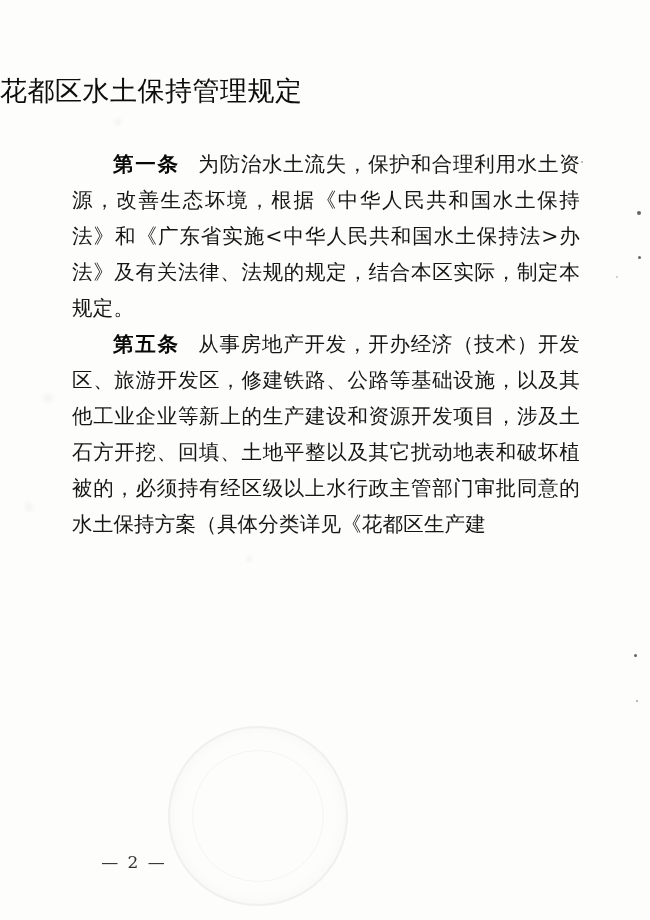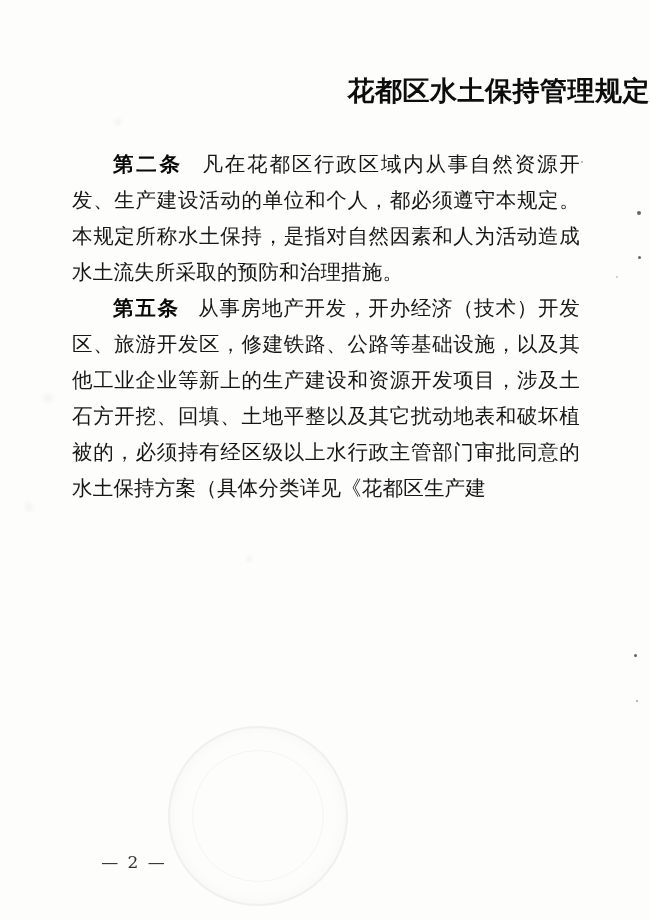--- a/index.html
+++ b/index.html
@@ -28,24 +28,24 @@
       radial-gradient(ellipse 120% 100% at 50% 45%, rgba(255,255,255,0) 62%, rgba(0,0,0,0.012) 100%);
     pointer-events: none;
   }
 
   
   .doc-title {
     position: absolute;
     top: 74px;
     left: 0;
     width: 650px;
-    text-align: right;
+    text-align: left;
     font-size: 27px;
     line-height: 34px;
-    font-weight: bold;
+    font-weight: normal;
     letter-spacing: 0.5px;
     color: #0d0d0d;
     font-family: "DejaVu Serif", "Liberation Serif", serif;
   }
 
   
   .body-block {
     position: absolute;
     top: 146px;
     left: 72px;
@@ -130,24 +130,24 @@
 <body>
 
 <div class="page">
 
   <div class="paper-tone"></div>
 
   <div class="doc-title">花都区水土保持管理规定</div>
 
   <div class="body-block">
 
+    <p class="article">
+      <span class="article-label">第一条</span><span class="label-gap"></span><span>为防治水土流失，保护和合理利用水土资源，改善生态坏境，根据《中华人民共和国水土保持法》和《广东省实施&lt;中华人民共和国水土保持法&gt;办法》及有关法律、法规的规定，结合本区实际，制定本规定。</span>
+    </p>
 
-    <p class="article">
-      <span class="article-label">第二条</span><span class="label-gap"></span><span>凡在花都区行政区域内从事自然资源开发、生产建设活动的单位和个人，都必须遵守本规定。本规定所称水土保持，是指对自然因素和人为活动造成水土流失所采取的预防和治理措施。</span>
-    </p>
 
 
 
     <p class="article">
       <span class="article-label">第五条</span><span class="label-gap"></span><span>从事房地产开发，开办经济（技术）开发区、旅游开发区，修建铁路、公路等基础设施，以及其他工业企业等新上的生产建设和资源开发项目，涉及土石方开挖、回填、土地平整以及其它扰动地表和破坏植被的，必须持有经区级以上水行政主管部门审批同意的水土保持方案（具体分类详见《花都区生产建</span>
     </p>
 
   </div>
 
   <div class="stamp-ghost"></div>

